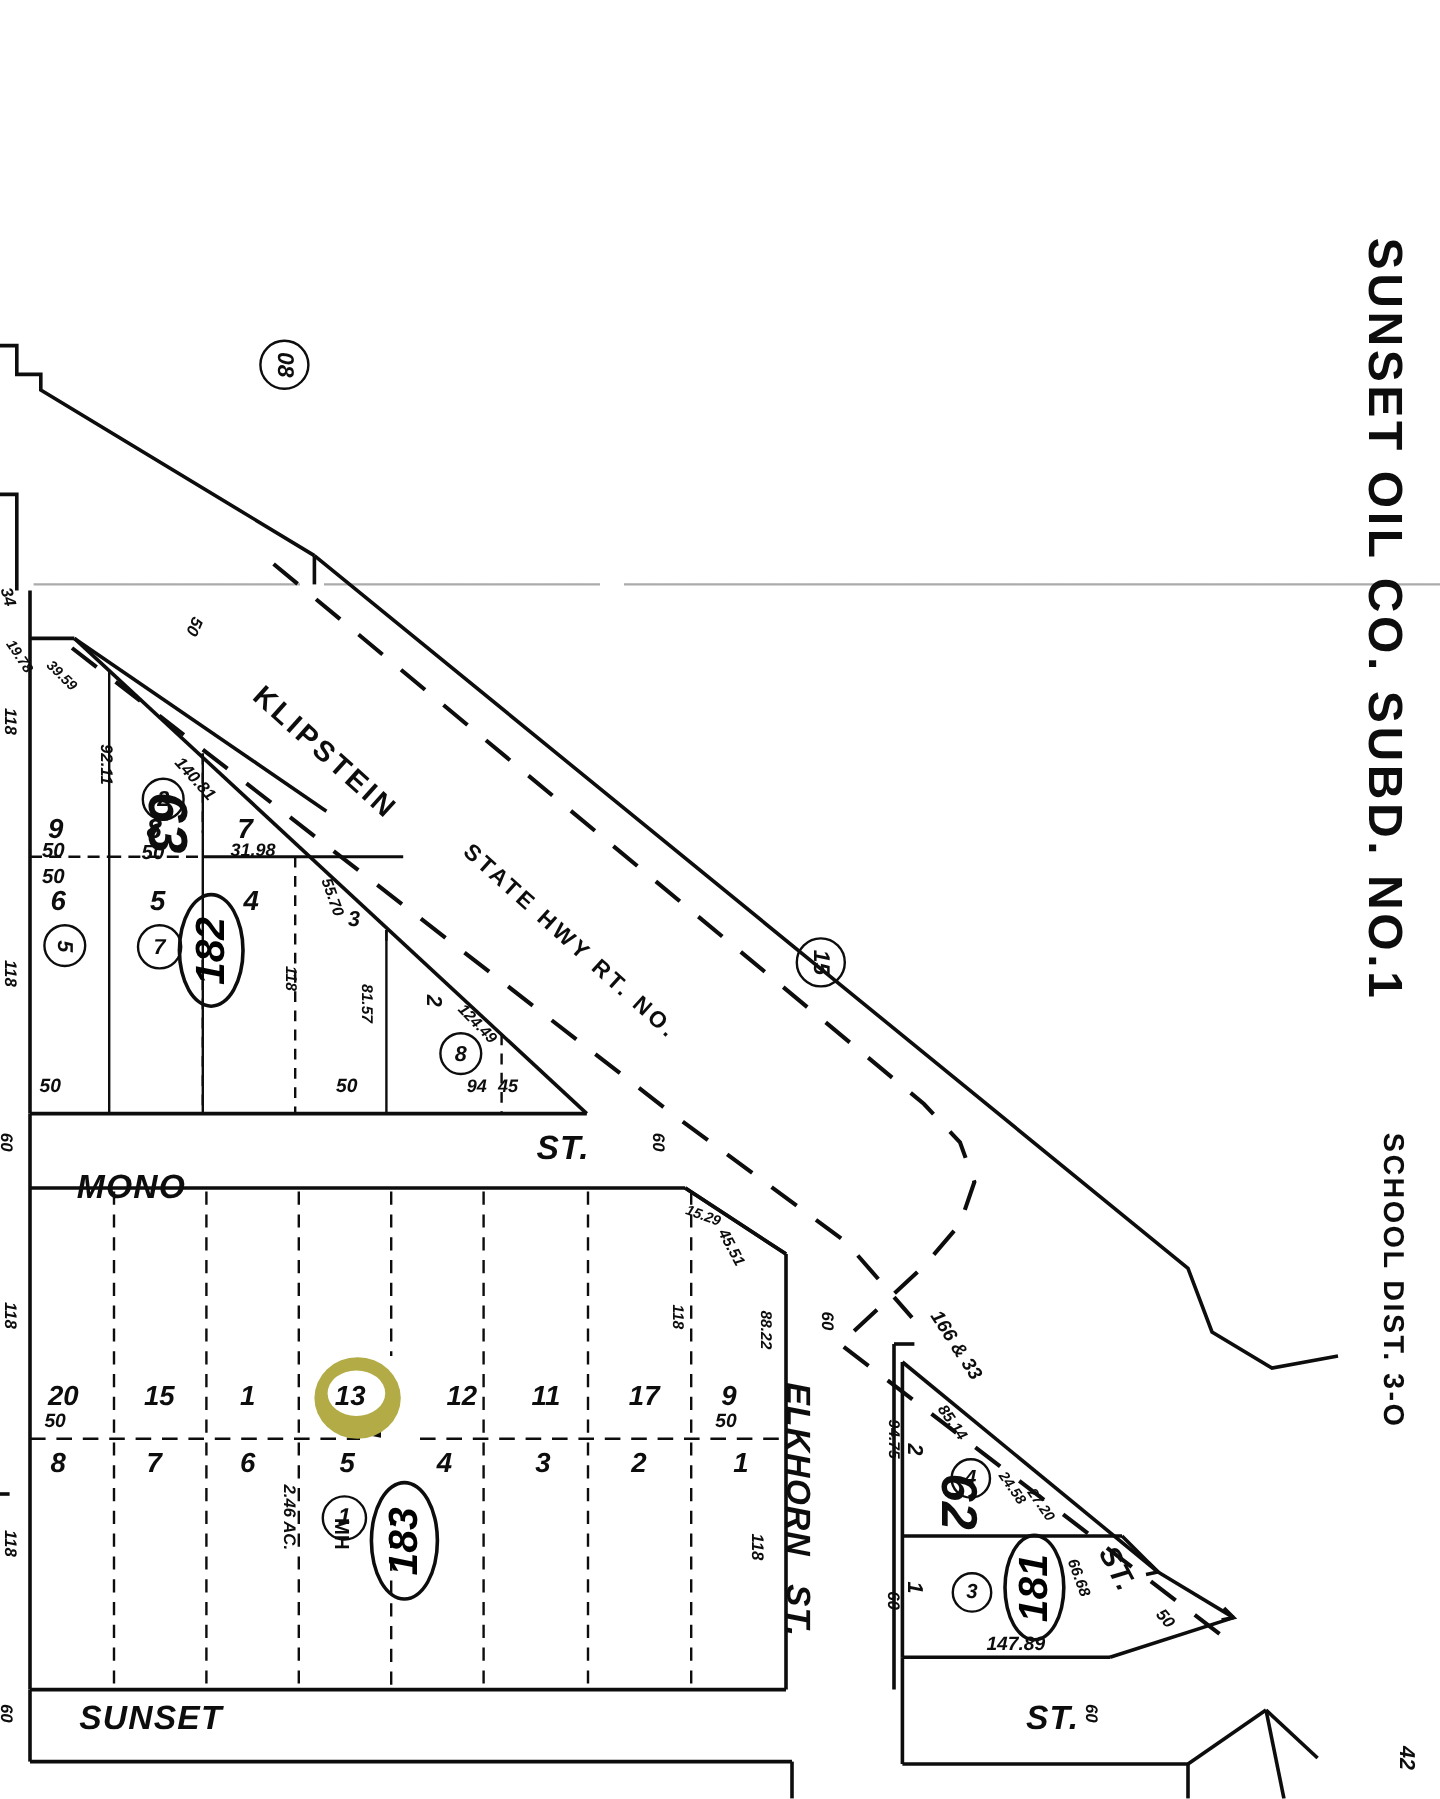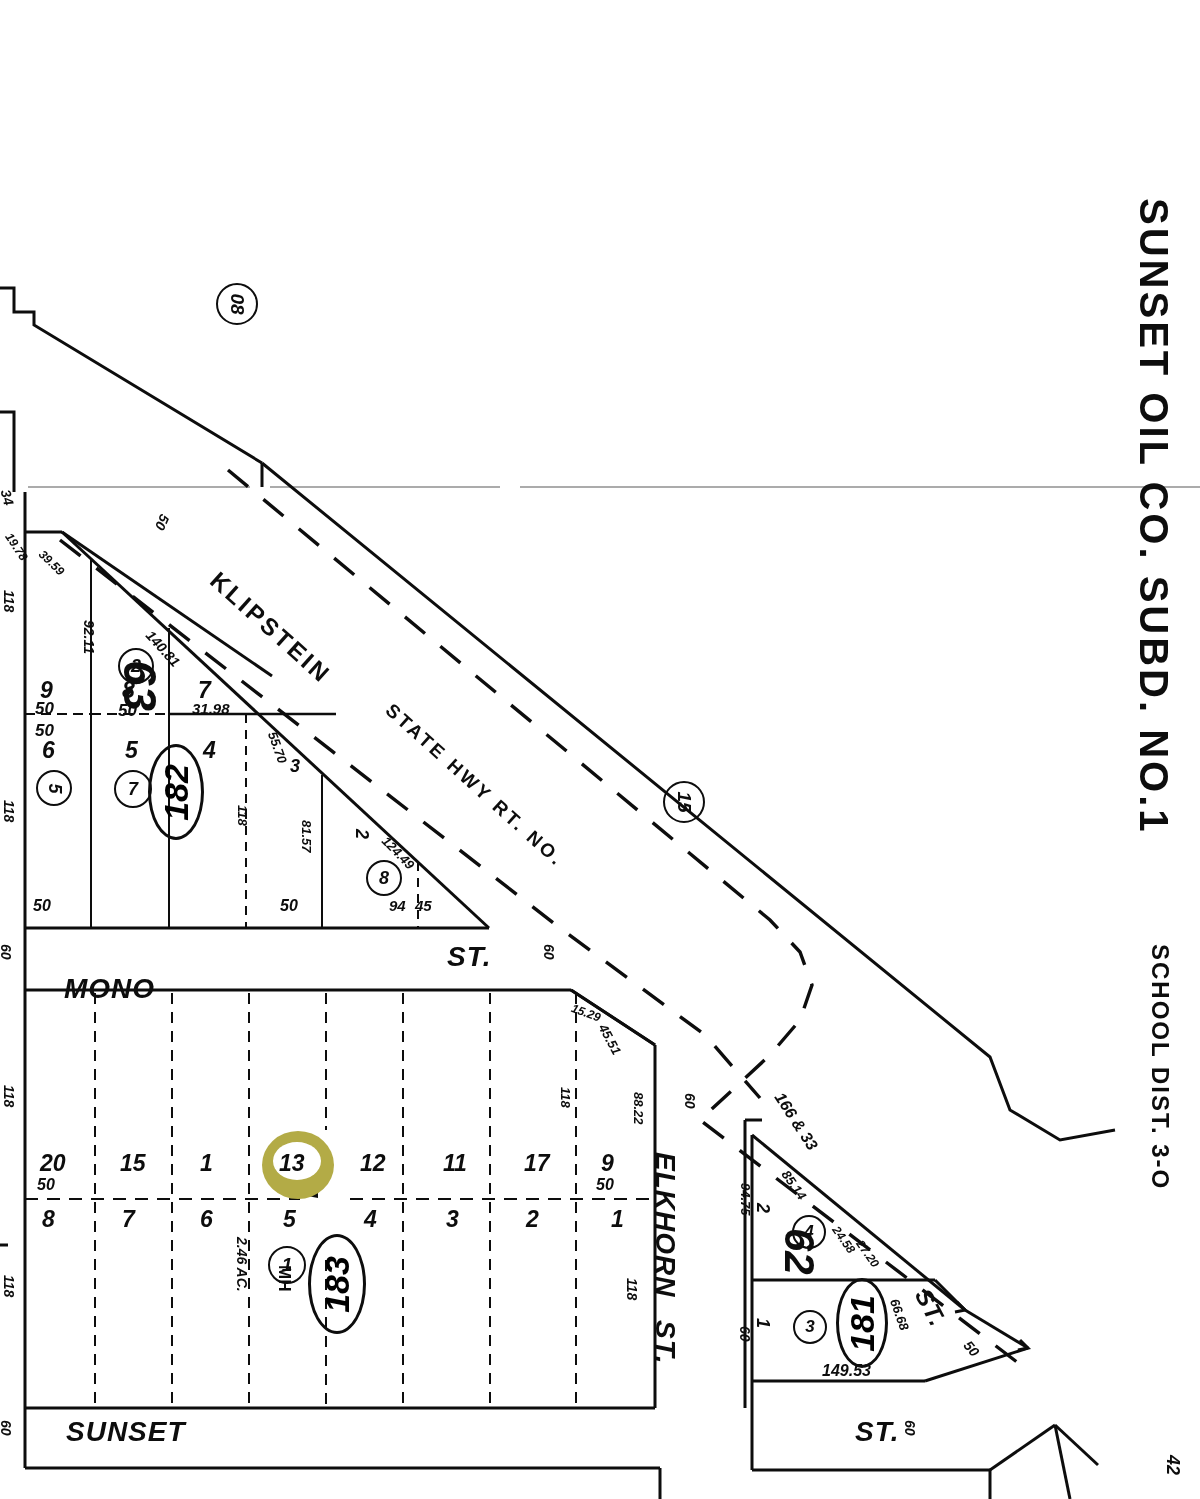--- a/index.html
+++ b/index.html
@@ -192,21 +192,21 @@
   <div class="lbl dim" style="left:645px;top:1092px;transform:rotate(90deg);font-size:13px;">88.22</div>
   <div class="lbl dim" style="left:572px;top:1087px;transform:rotate(90deg);font-size:13px;">118</div>
   <div class="lbl dim" style="left:16px;top:1085px;transform:rotate(90deg);">118</div>
   <div class="lbl dim" style="left:16px;top:1275px;transform:rotate(90deg);">118</div>
   <div class="lbl dim" style="left:639px;top:1278px;transform:rotate(90deg);">118</div>
 
   <div class="lbl lot" style="left:40px;top:1152px;">20</div>
   <div class="lbl lot" style="left:120px;top:1152px;">15</div>
   <div class="lbl lot" style="left:200px;top:1152px;">1</div>
   <div class="lbl lot" style="left:279px;top:1152px;">13</div>
-  <div class="lbl lot" style="left:360px;top:1152px;">12</div>
+  <div class="lbl lot" style="left:372px;top:1152px;">12</div>
   <div class="lbl lot" style="left:443px;top:1152px;">11</div>
   <div class="lbl lot" style="left:524px;top:1152px;">17</div>
   <div class="lbl lot" style="left:601px;top:1152px;">9</div>
 
   <div class="lbl dim" style="left:37px;top:1177px;font-size:16px;">50</div>
   <div class="lbl dim" style="left:596px;top:1177px;font-size:16px;">50</div>
 
   <div class="lbl lot" style="left:42px;top:1208px;">8</div>
   <div class="lbl lot" style="left:122px;top:1208px;">7</div>
   <div class="lbl lot" style="left:200px;top:1208px;">6</div>
@@ -235,21 +235,21 @@
   <div class="lbl street" style="left:679px;top:1320px;transform:rotate(90deg);">ST.</div>
   <div class="lbl dim" style="left:697px;top:1093px;transform:rotate(90deg);">60</div>
 
   <div class="lbl dim" style="left:785px;top:1090px;transform:rotate(57deg);font-size:16px;">166 &amp; 33</div>
   <div class="lbl dim" style="left:752px;top:1183px;transform:rotate(90deg);font-size:13px;">94.75</div>
   <div class="lbl dim" style="left:790px;top:1168px;transform:rotate(55deg);font-size:13px;">85.14</div>
   <div class="lbl dim" style="left:840px;top:1224px;transform:rotate(55deg);font-size:12px;">24.58</div>
   <div class="lbl dim" style="left:864px;top:1238px;transform:rotate(55deg);font-size:12px;">27.20</div>
   <div class="lbl dim" style="left:900px;top:1297px;transform:rotate(70deg);font-size:13px;">66.68</div>
   <div class="lbl dim" style="left:972px;top:1338px;transform:rotate(50deg);font-size:14px;">50</div>
-  <div class="lbl dim" style="left:822px;top:1363px;font-size:16px;">149.53</div>
+  <div class="lbl dim" style="left:822px;top:1363px;font-size:16px;">147.89</div>
   <div class="lbl dim" style="left:752px;top:1326px;transform:rotate(90deg);font-size:14px;">60</div>
 
   <div class="lbl lot" style="left:772px;top:1203px;font-size:18px;transform:rotate(90deg);">2</div>
   <div class="lbl lot" style="left:772px;top:1318px;font-size:18px;transform:rotate(90deg);">1</div>
 
   <div class="circ" style="left:792px;top:1215px;width:30px;height:30px;font-size:17px;">
     <span style="display:block;">4</span>
   </div>
   <div class="circ" style="left:793px;top:1310px;width:30px;height:30px;font-size:17px;">
     <span style="display:block;">3</span>

